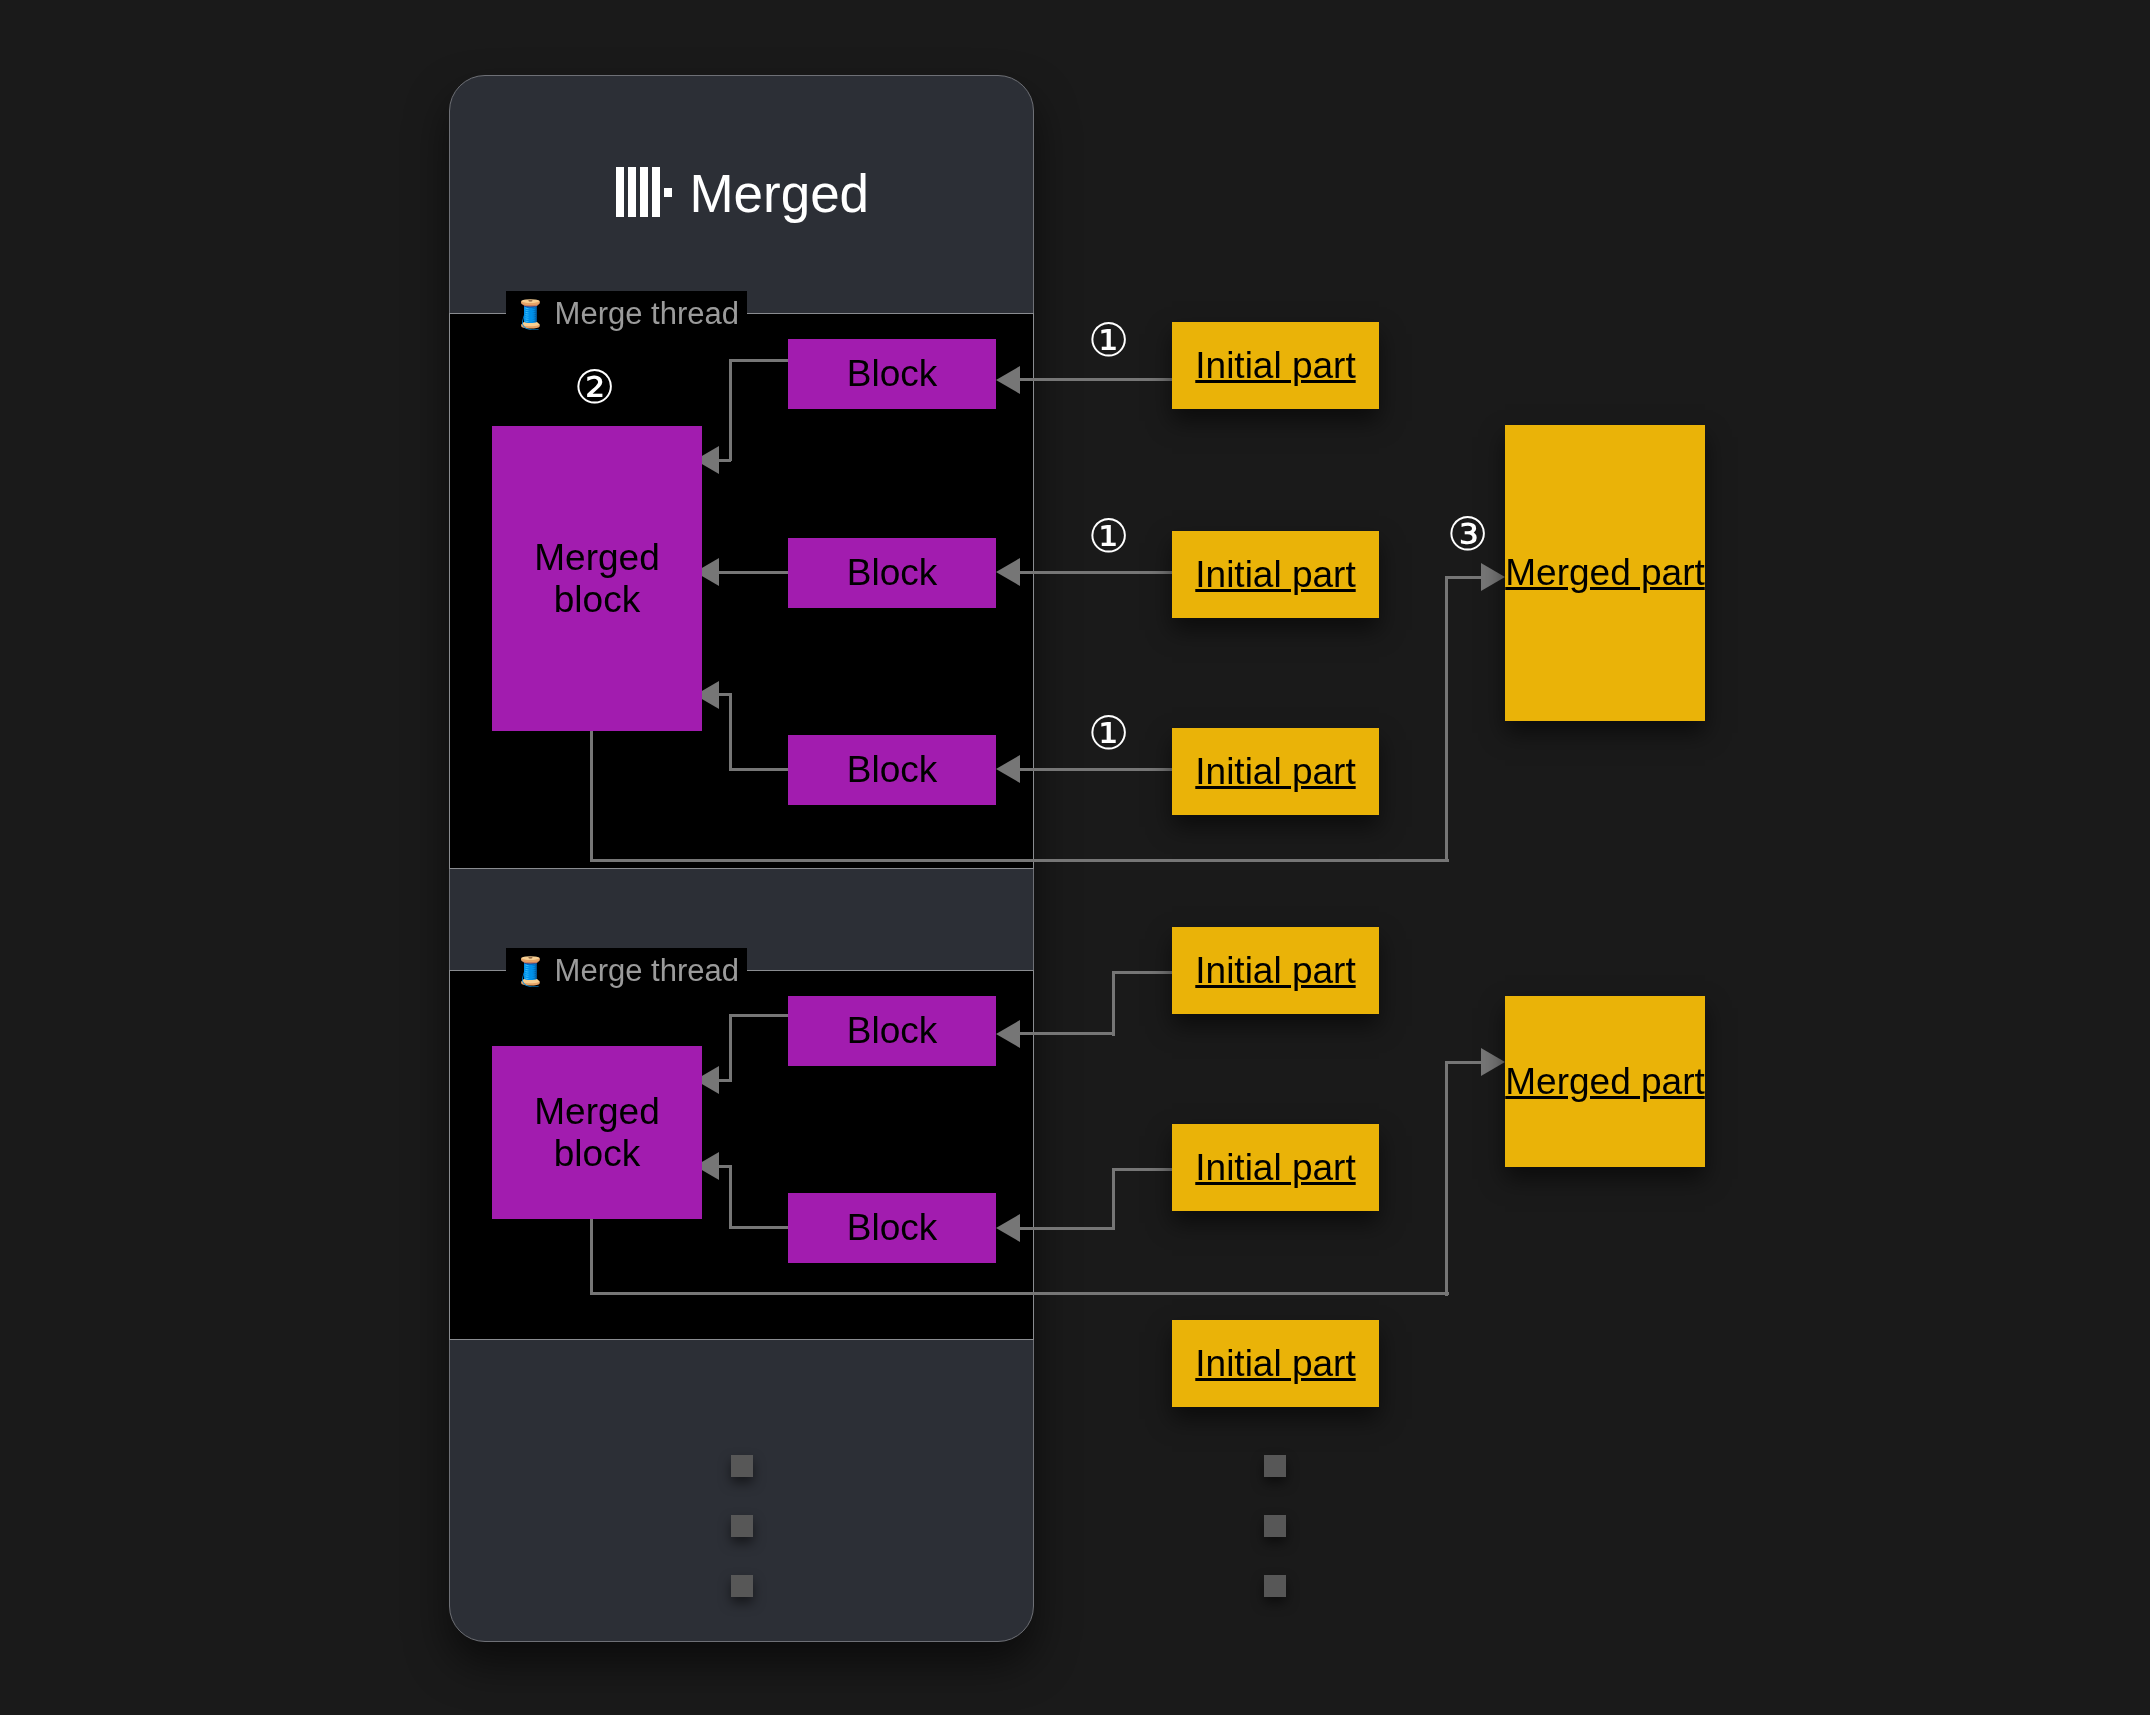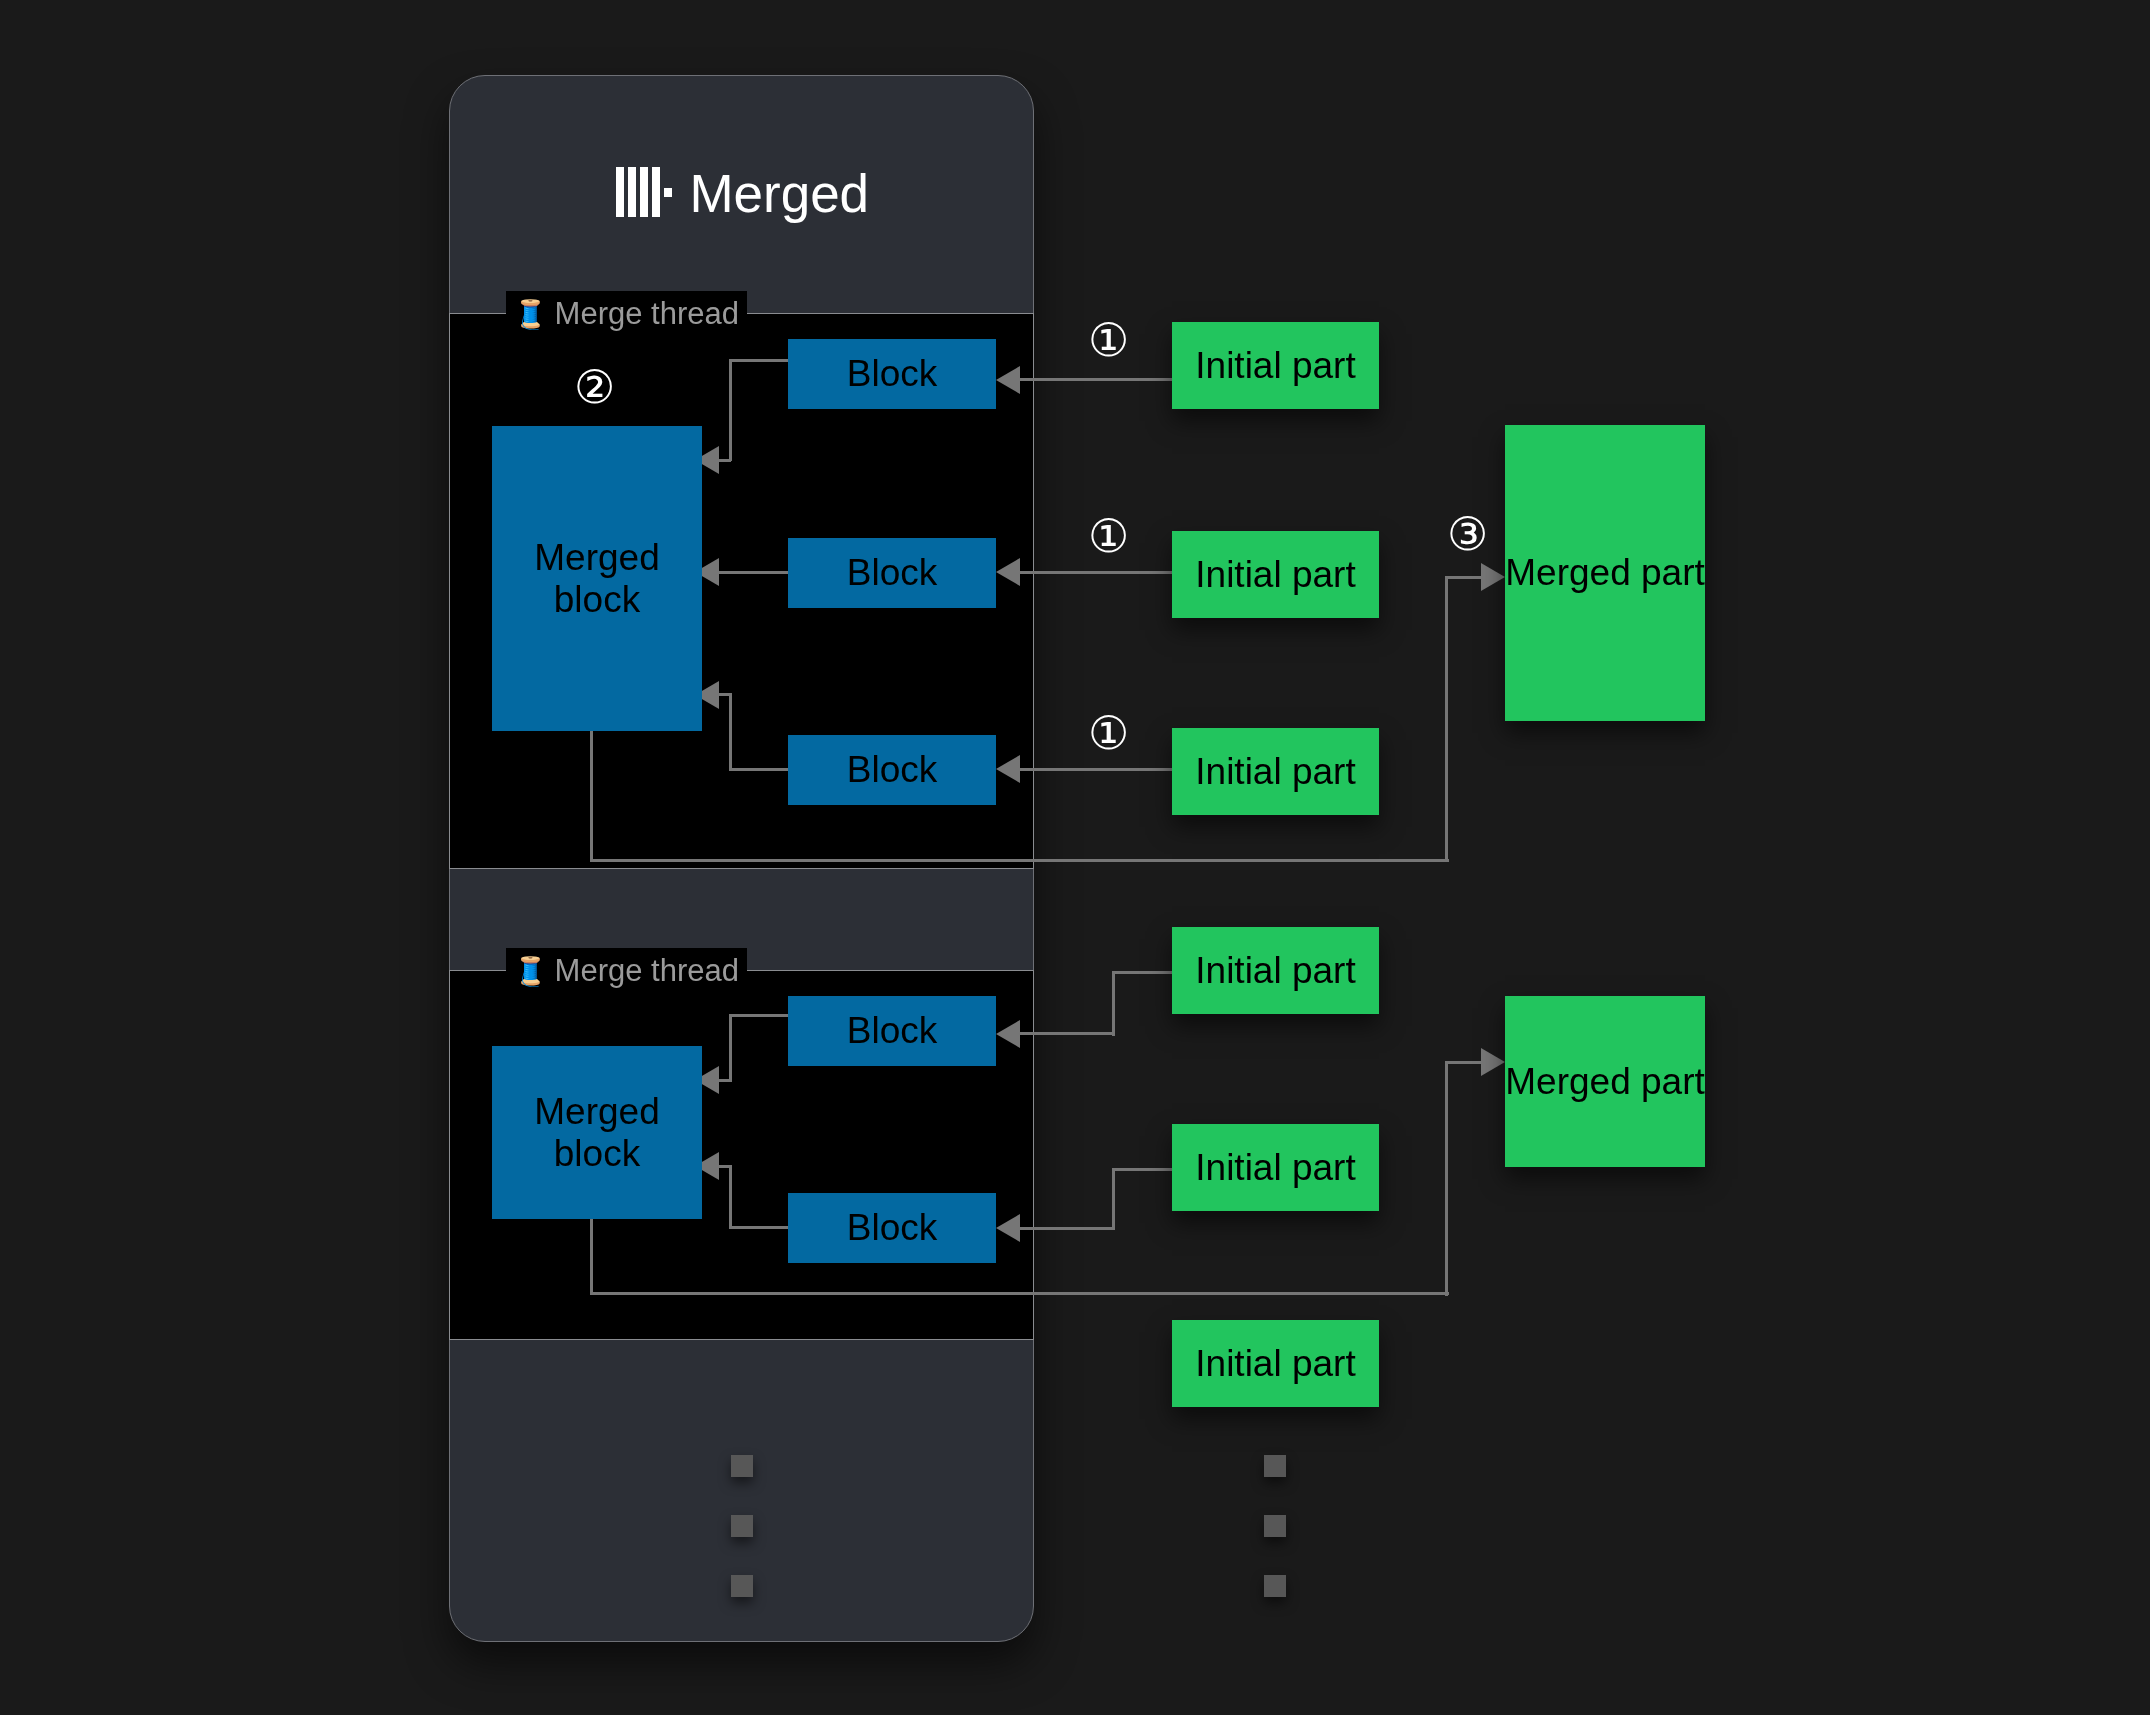--- a/index.html
+++ b/index.html
@@ -74,22 +74,22 @@
     position: absolute;
     display: flex;
     align-items: center;
     justify-content: center;
     text-align: center;
     color: #000000;
     font-size: 37px;
     line-height: 1.12;
     z-index: 4;
   }
-  .box-blue { background: #0369a1; }
-  .box-yellow { background: #22c55e; box-shadow: 0 12px 22px rgba(0,0,0,0.55); }
+  .box-blue { background: #a21caf; }
+  .box-yellow { background: #eab308; box-shadow: 0 12px 22px rgba(0,0,0,0.55); text-decoration: underline; }
 
   
   .step {
     position: absolute;
     color: #ffffff;
     font-size: 46px;
     line-height: 1;
     z-index: 7;
   }
 

